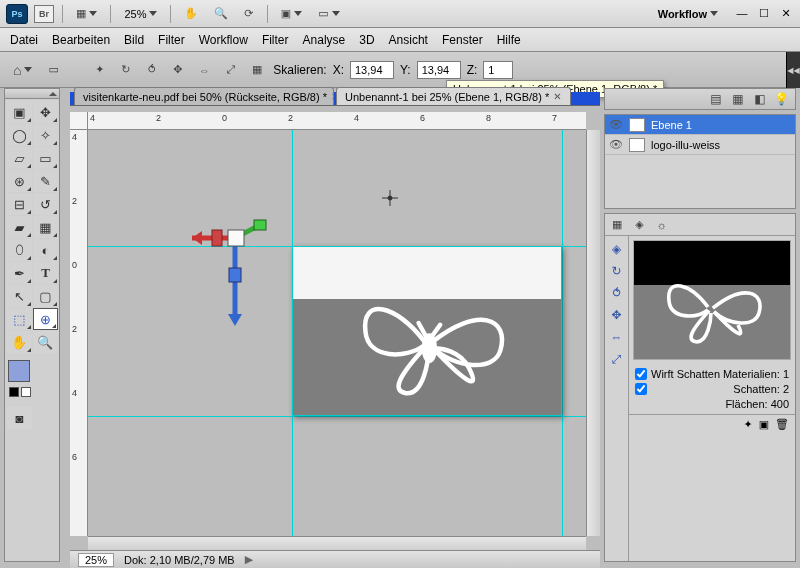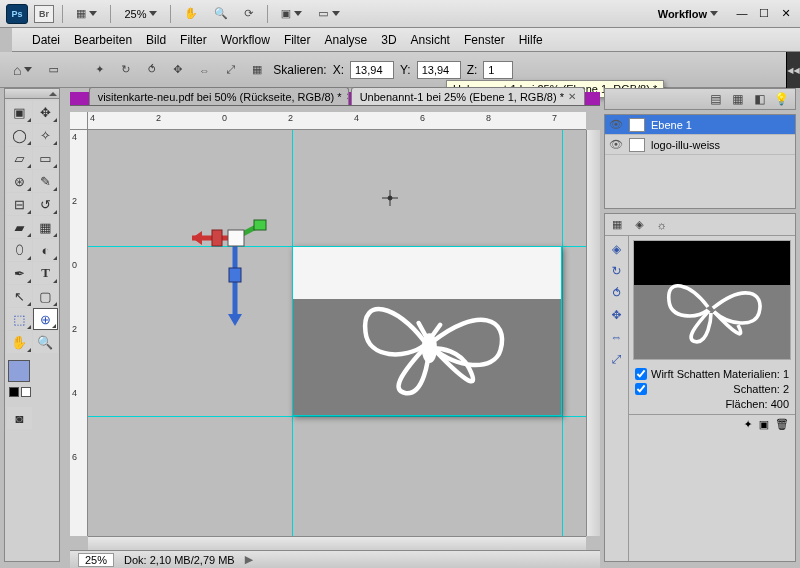--- a/index.html
+++ b/index.html
@@ -10,31 +10,31 @@
 .appbar .sep { width:1px; height:18px; background:#999; margin:0 2px; }
 .ps-badge { width:22px; height:20px; background:#0b3d6b; border:1px solid #05253f; border-radius:3px; display:flex; align-items:center; justify-content:center; color:#8fd4ff; font-weight:bold; font-size:9px; }
 .br-badge { width:20px; height:18px; border:1px solid #777; background:#efefef; color:#555; font-size:9px; font-weight:bold; display:flex; align-items:center; justify-content:center; }
 .tbtn { height:20px; padding:0 4px; border:1px solid transparent; display:flex; align-items:center; justify-content:center; min-width:20px; color:#444;}
 .tri { display:inline-block; width:0; height:0; border-left:4px solid transparent; border-right:4px solid transparent; border-top:5px solid #444; margin-left:3px;}
 .zoom { font-size:11px; }
 .workspace { margin-left:auto; font-size:12px; display:flex; align-items:center;}
 .fluid{flex:1}
 
 
-.menubar { position:absolute; top:28px; left:12px; right:0; height:24px; background:linear-gradient(#e7e7e7,#d8d8d8); border-bottom:1px solid #888; display:flex; align-items:center; padding:0 20px; gap:14px;}
+.menubar { position:absolute; top:28px; left:0; right:0; height:24px; background:linear-gradient(#e7e7e7,#d8d8d8); border-bottom:1px solid #888; display:flex; align-items:center; padding:0 10px; gap:14px;}
 .menubar span { font-size:12px; }
 
 
 .optbar { position:absolute; top:52px; left:0; right:0; height:36px; background:linear-gradient(#d0d0d0,#bcbcbc); border-bottom:1px solid #888; display:flex; align-items:center; padding:0 8px; gap:6px;}
 .optbar .field { height:18px; background:#fff; border:1px solid #7a7a7a; padding:0 4px; display:flex; align-items:center; min-width:44px;}
 .optbar .lab { font-size:12px;}
 .collapser{position:absolute;top:52px;right:0;width:14px;height:36px;background:#353535;border-left:1px solid #000;display:flex;align-items:center;justify-content:center;color:#ccc;font-size:8px}
 
 
-.tabstrip { position:absolute; top:92px; left:70px; right:200px; height:14px; background:#a21caf; border-bottom:1px solid #666; display:flex; align-items:flex-end; padding-left:4px; gap:2px;justify-content:center; }
+.tabstrip { position:absolute; top:92px; left:70px; right:200px; height:14px; background:#1d4ed8; border-bottom:1px solid #666; display:flex; align-items:flex-end; padding-left:4px; gap:2px; }
 .tab { height:18px; background:#bdbdbd; border:1px solid #7d7d7d; border-bottom:none; border-radius:3px 3px 0 0; padding:0 8px; max-width:260px; overflow:hidden; white-space:nowrap; display:flex; align-items:center; font-size:10px; gap:4px;}
 .tab.active { background:#d9d9d9; }
 .tabx{font-size:10px;color:#555}
 
 
 .canvaswrap { position:absolute; top:112px; left:70px; right:200px; bottom:18px; background:#bdbdbd; }
 .ruler-h { position:absolute; top:0; left:18px; right:14px; height:18px; background:#f2f2f2; border-bottom:1px solid #888; }
 .ruler-h .num{position:absolute;top:1px;font-size:9px;color:#333}
 .ruler-v { position:absolute; top:18px; left:0; bottom:14px; width:18px; background:#f2f2f2; border-right:1px solid #888;}
 .ruler-v .num{position:absolute;left:2px;font-size:9px;color:#333}

